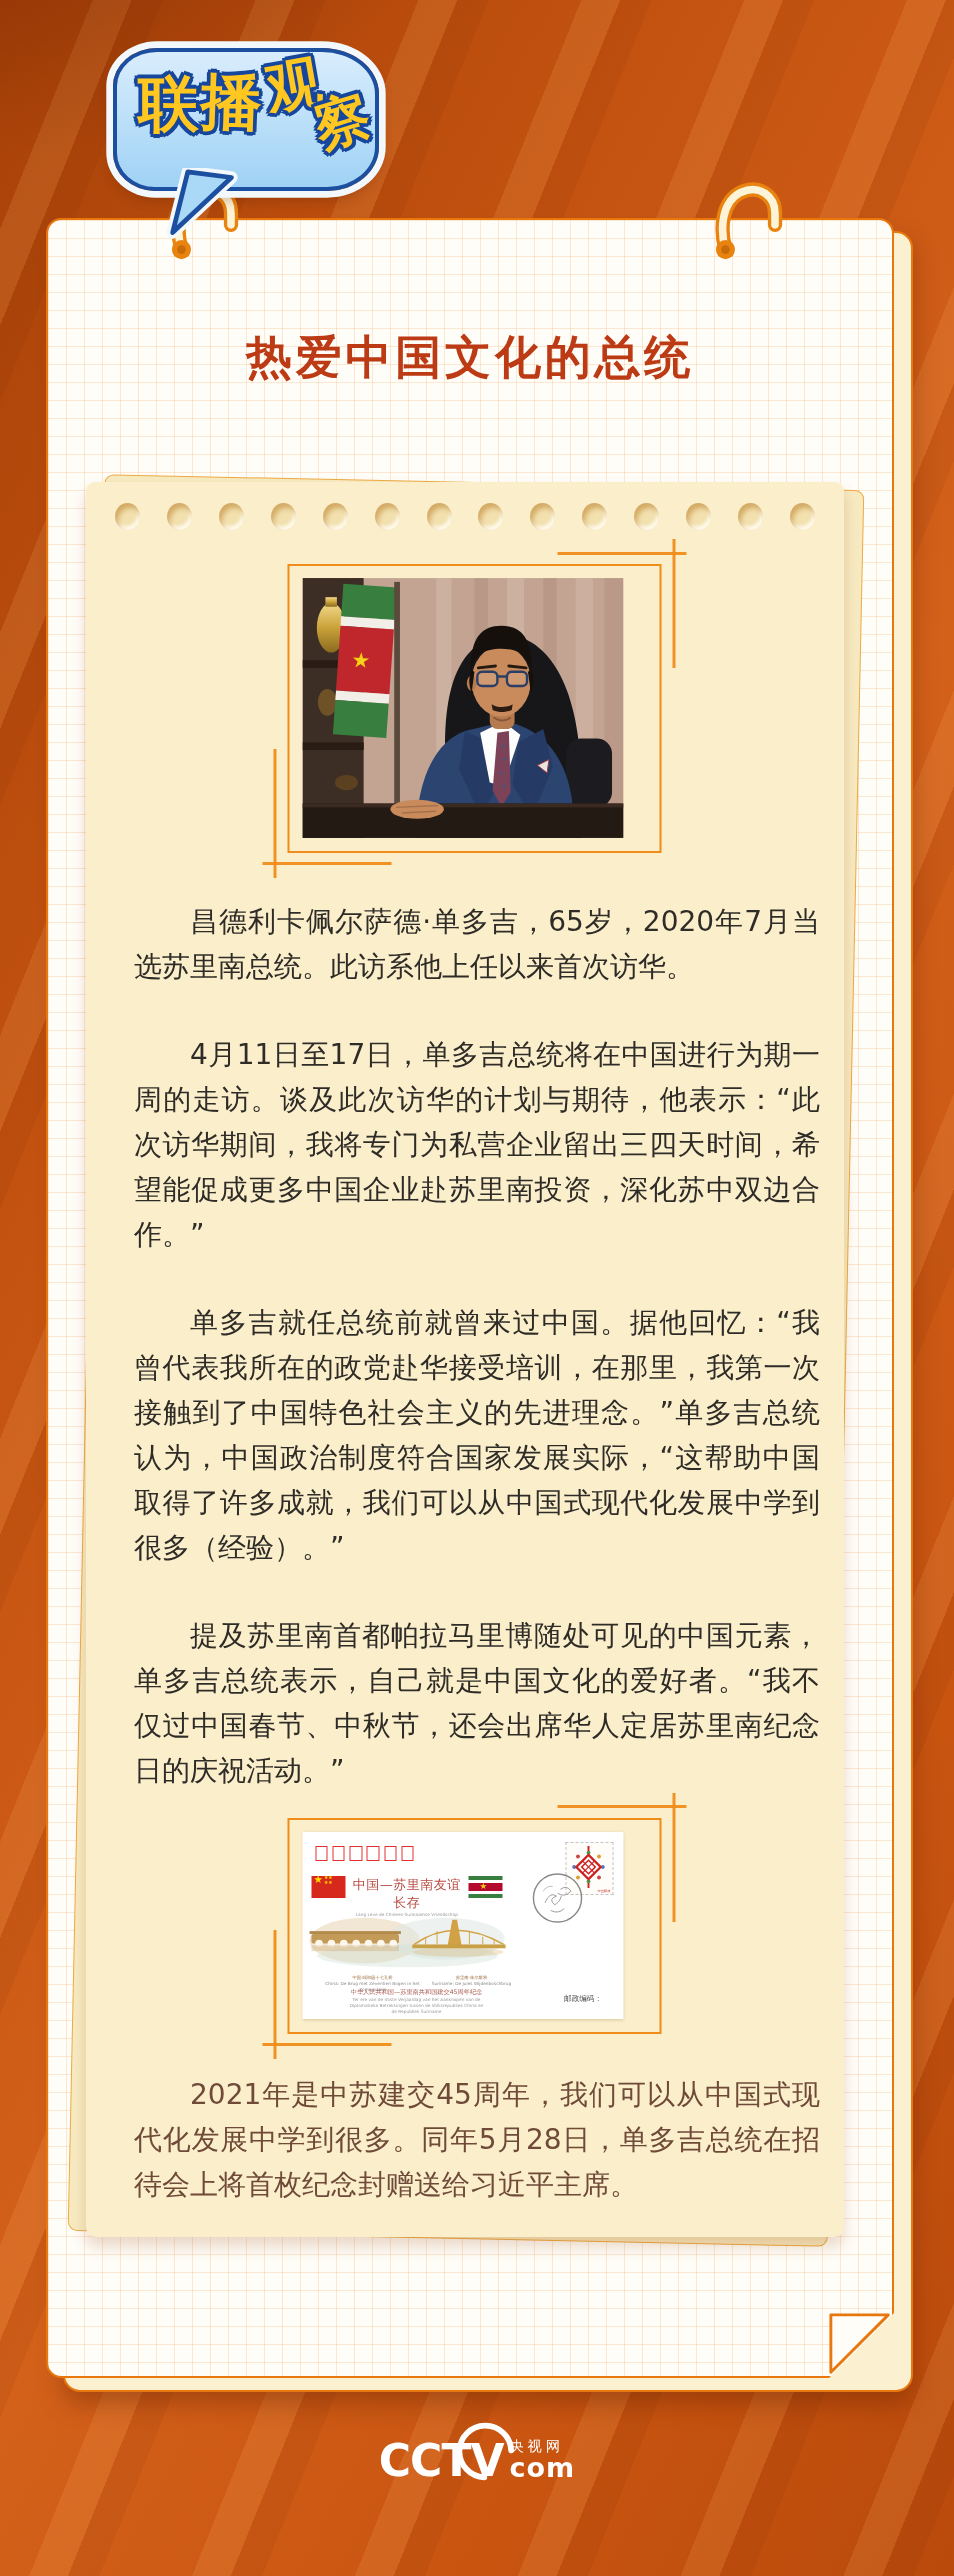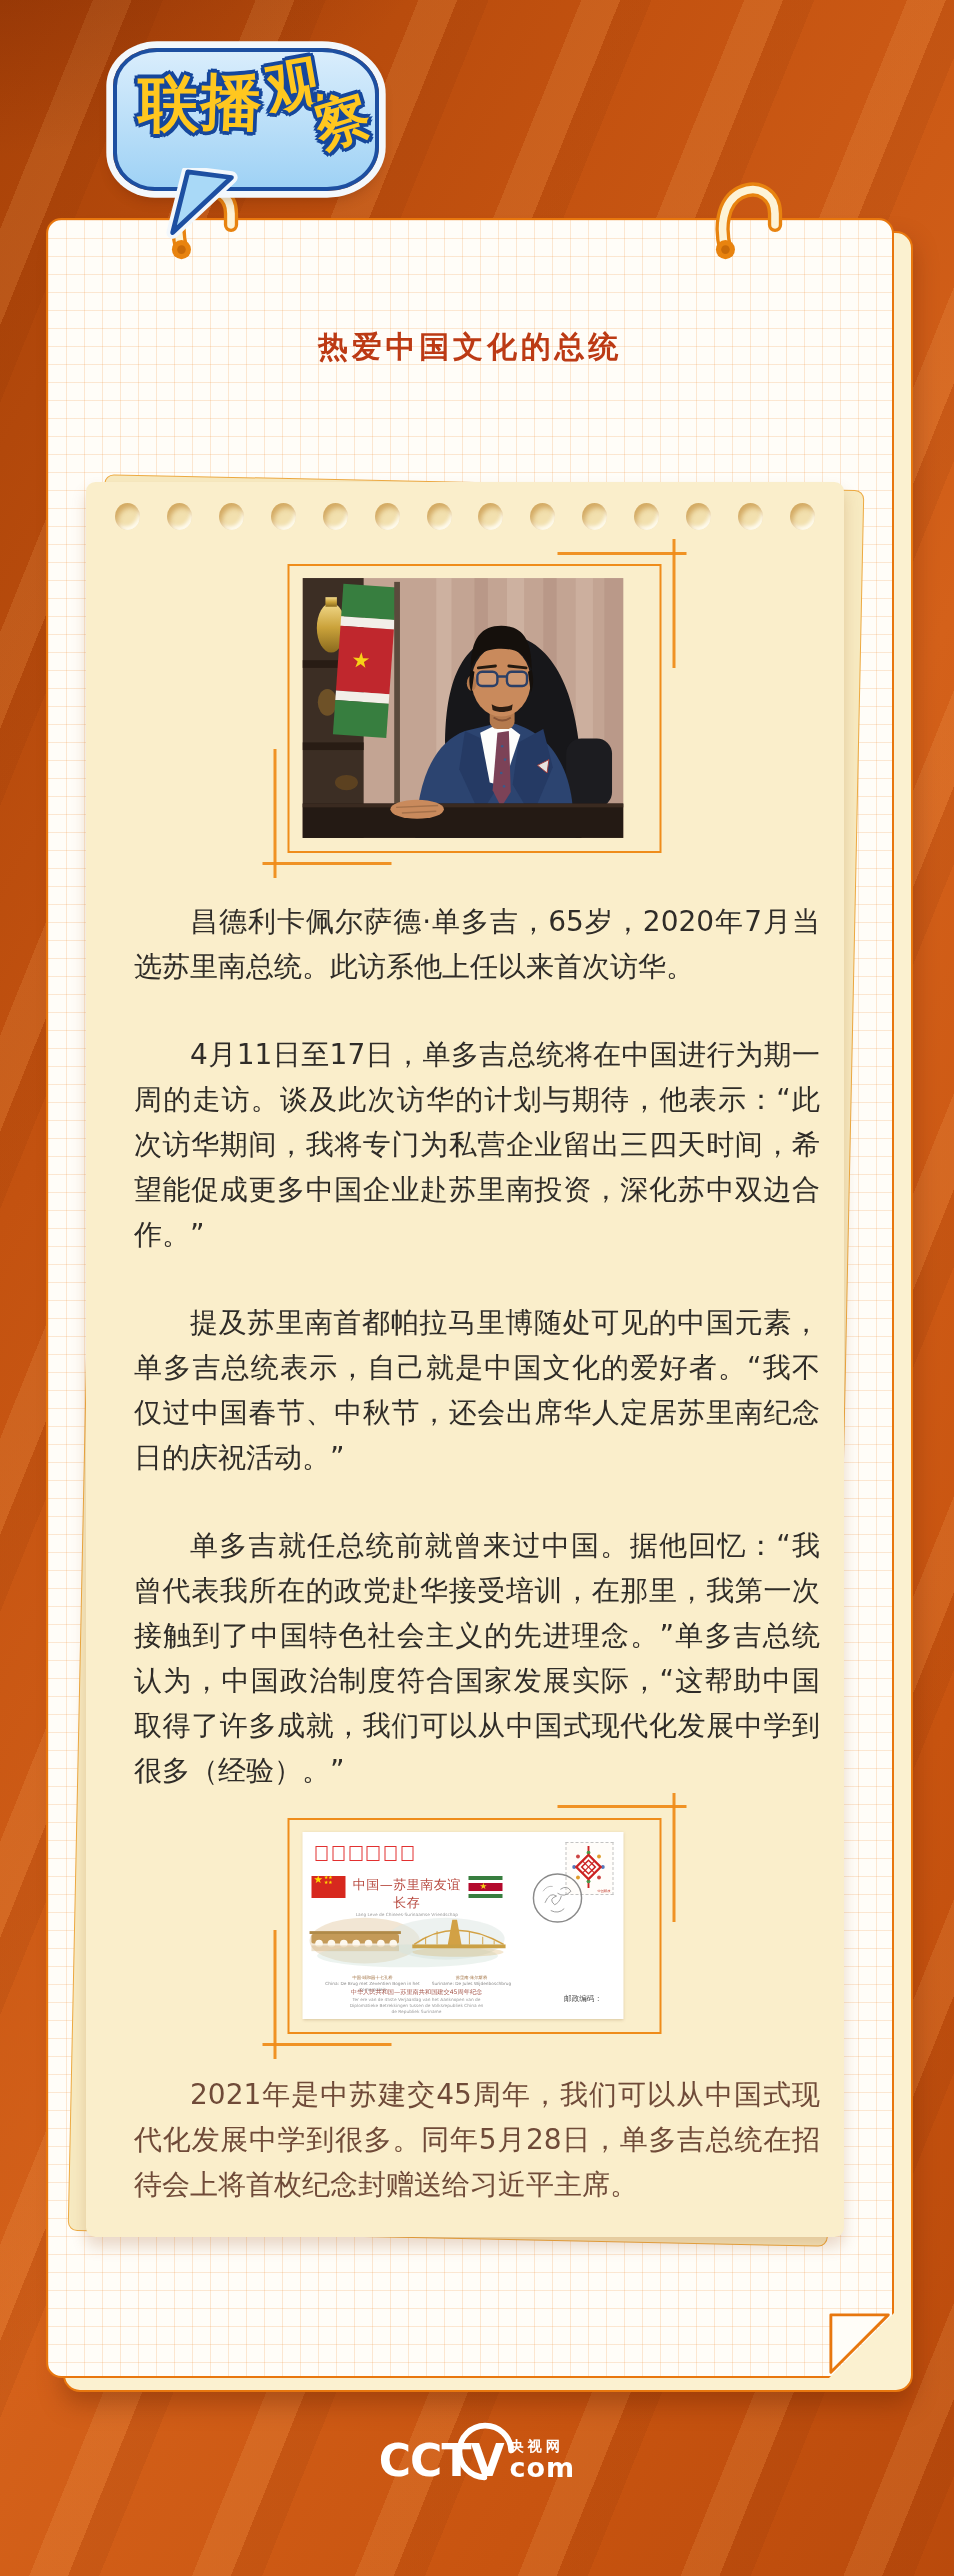--- a/index.html
+++ b/index.html
@@ -30,21 +30,21 @@
     box-shadow:0 11.4px 25px rgba(90,30,0,.35);}
   .page-grid{position:absolute;left:46px;top:218px;width:844px;height:2156px;z-index:2;
     background-color:#fffdf8;
     background-image:linear-gradient(rgba(242,163,84,.24) 1px,transparent 1px),
                      linear-gradient(90deg,rgba(242,163,84,.24) 1px,transparent 1px);
     background-size:18px 18px;
     border:2.9px solid #e8770e;border-radius:15.3px 15.3px 0 15.3px;}
   .fold{position:absolute;right:-2.9px;bottom:-2.9px;}
   .title{position:absolute;top:107px;left:0;right:0;margin:0;text-align:center;
     font-family:"DejaVu Serif","Liberation Serif",serif;font-weight:600;
-    font-size:30px;letter-spacing:3.8px;color:#bc3a14;}
+    font-size:46px;letter-spacing:3.8px;color:#bc3a14;}
   .ring{position:absolute;top:181px;z-index:6;}
   .ring.r1{left:168px;} .ring.r2{left:712px;}
   
   .sheet-back{position:absolute;left:86px;top:482px;width:758px;height:1755px;z-index:3;
     background:#f7eac1;border:1.9px solid #edaa42;border-radius:9.5px;transform:rotate(1.2deg);}
   .sheet{position:absolute;left:86px;top:482px;width:758px;height:1755px;z-index:4;
     background:#faeecb;border-radius:9.5px;box-shadow:0 9.5px 15.3px rgba(150,70,10,.20);}
   .holes{display:flex;justify-content:space-between;padding:21px 29px 0 29px;}
   .hole{width:25px;height:27px;border-radius:50%;background:#f2e0ae;
     box-shadow:inset 2.9px 4.8px 4.8px rgba(186,125,38,.55),inset -1.9px -3.8px 3.8px rgba(255,252,240,.95);}
@@ -89,21 +89,21 @@
     border:1.9px dashed #c3c3c3;box-sizing:border-box;}
   .stamp-t{position:absolute;right:1.9px;bottom:1px;font-size:3.3px;color:#c0392b;}
   .postmark{position:absolute;left:229px;top:40px;}
   
   .footer{position:absolute;left:50%;top:2435px;transform:translateX(-50%);z-index:2;
     display:flex;align-items:center;gap:6px;color:#fff;}
   .cctv-wrap{position:relative;}
   .cctv{font-size:44px;font-weight:900;letter-spacing:-1px;}
   .cctv-ring{position:absolute;right:-15.3px;top:-19px;}
   .cctv-col{display:flex;flex-direction:column;line-height:1.05;}
-  .cctv-cn{font-size:14.3px;letter-spacing:3.8px;font-weight:bold;}
+  .cctv-cn{font-size:14.3px;letter-spacing:3.8px;}
   .cctv-com{font-size:27px;font-weight:700;letter-spacing:1px;}
 </style>
 </head>
 <body>
 
 <div class="bubble-wrap">
   <div class="bubble">
     <span class="lg l1">联</span>
     <span class="lg l2">播</span>
     <span class="lg l3">观</span>
@@ -219,22 +219,22 @@
       <path d="M200,146 C206,150 212,150 218,146" stroke="#8a5638" stroke-width="2" fill="none"></path>
       <rect x="0" y="236" width="336" height="36" fill="#241a14"></rect>
       <rect x="0" y="236" width="336" height="4" fill="#3a2a20"></rect>
       <ellipse cx="120" cy="242" rx="28" ry="10" fill="#c98a5c"></ellipse>
       <path d="M98,240 L142,238 M104,246 L140,244" stroke="#a5714a" stroke-width="1.5" fill="none"></path>
     </svg>
   </div>
 
   <p class="para p1">昌德利卡佩尔萨德·单多吉，65岁，2020年7月当选苏里南总统。此访系他上任以来首次访华。</p>
   <p class="para p2">4月11日至17日，单多吉总统将在中国进行为期一周的走访。谈及此次访华的计划与期待，他表示：“此次访华期间，我将专门为私营企业留出三四天时间，希望能促成更多中国企业赴苏里南投资，深化苏中双边合作。”</p>
+  <p class="para p3">单多吉就任总统前就曾来过中国。据他回忆：“我曾代表我所在的政党赴华接受培训，在那里，我第一次接触到了中国特色社会主义的先进理念。”单多吉总统认为，中国政治制度符合国家发展实际，“这帮助中国取得了许多成就，我们可以从中国式现代化发展中学到很多（经验）。”</p>
   <p class="para p4">提及苏里南首都帕拉马里博随处可见的中国元素，单多吉总统表示，自己就是中国文化的爱好者。“我不仅过中国春节、中秋节，还会出席华人定居苏里南纪念日的庆祝活动。”</p>
-  <p class="para p3">单多吉就任总统前就曾来过中国。据他回忆：“我曾代表我所在的政党赴华接受培训，在那里，我第一次接触到了中国特色社会主义的先进理念。”单多吉总统认为，中国政治制度符合国家发展实际，“这帮助中国取得了许多成就，我们可以从中国式现代化发展中学到很多（经验）。”</p>
 
   <div class="hframe env-frame">
     <span class="mk mk-vtr"></span>
       <span class="mk mk-htr"></span>
     <span class="mk mk-vbl"></span>
       <span class="mk mk-hbl"></span>
     <div class="envelope">
       <div class="pc-boxes">
         <span class="pc-box"></span>
           <span class="pc-box"></span>

